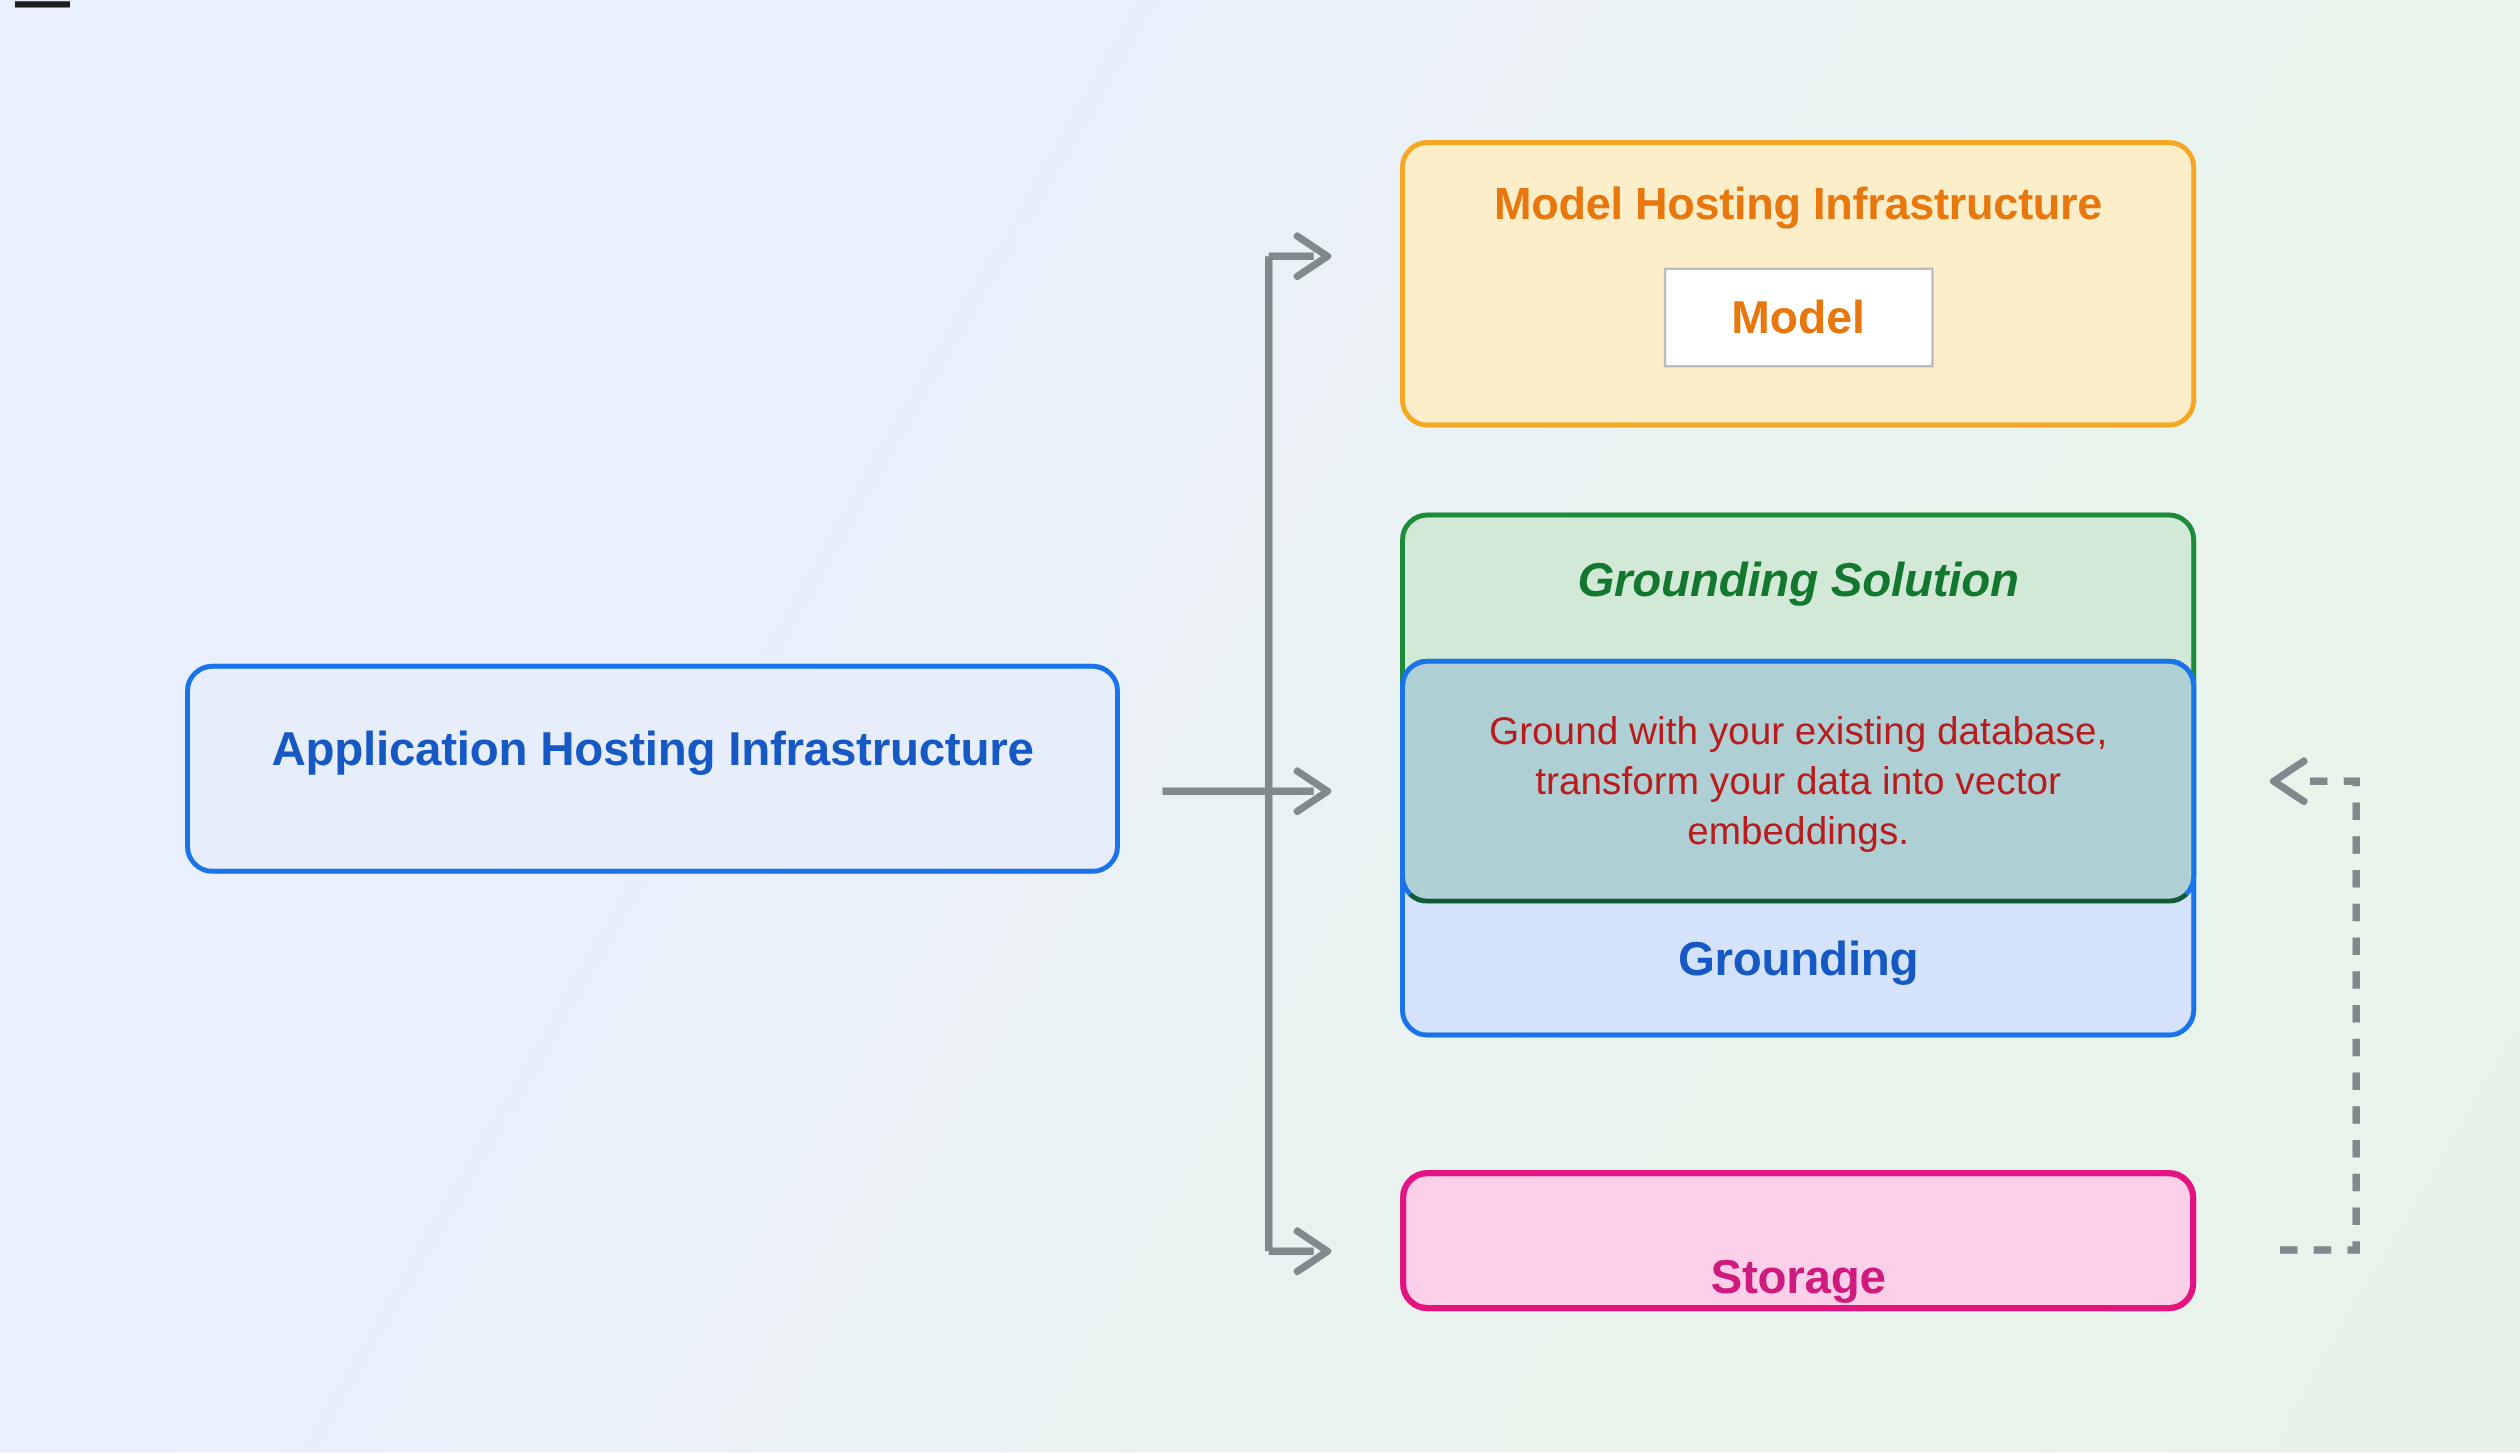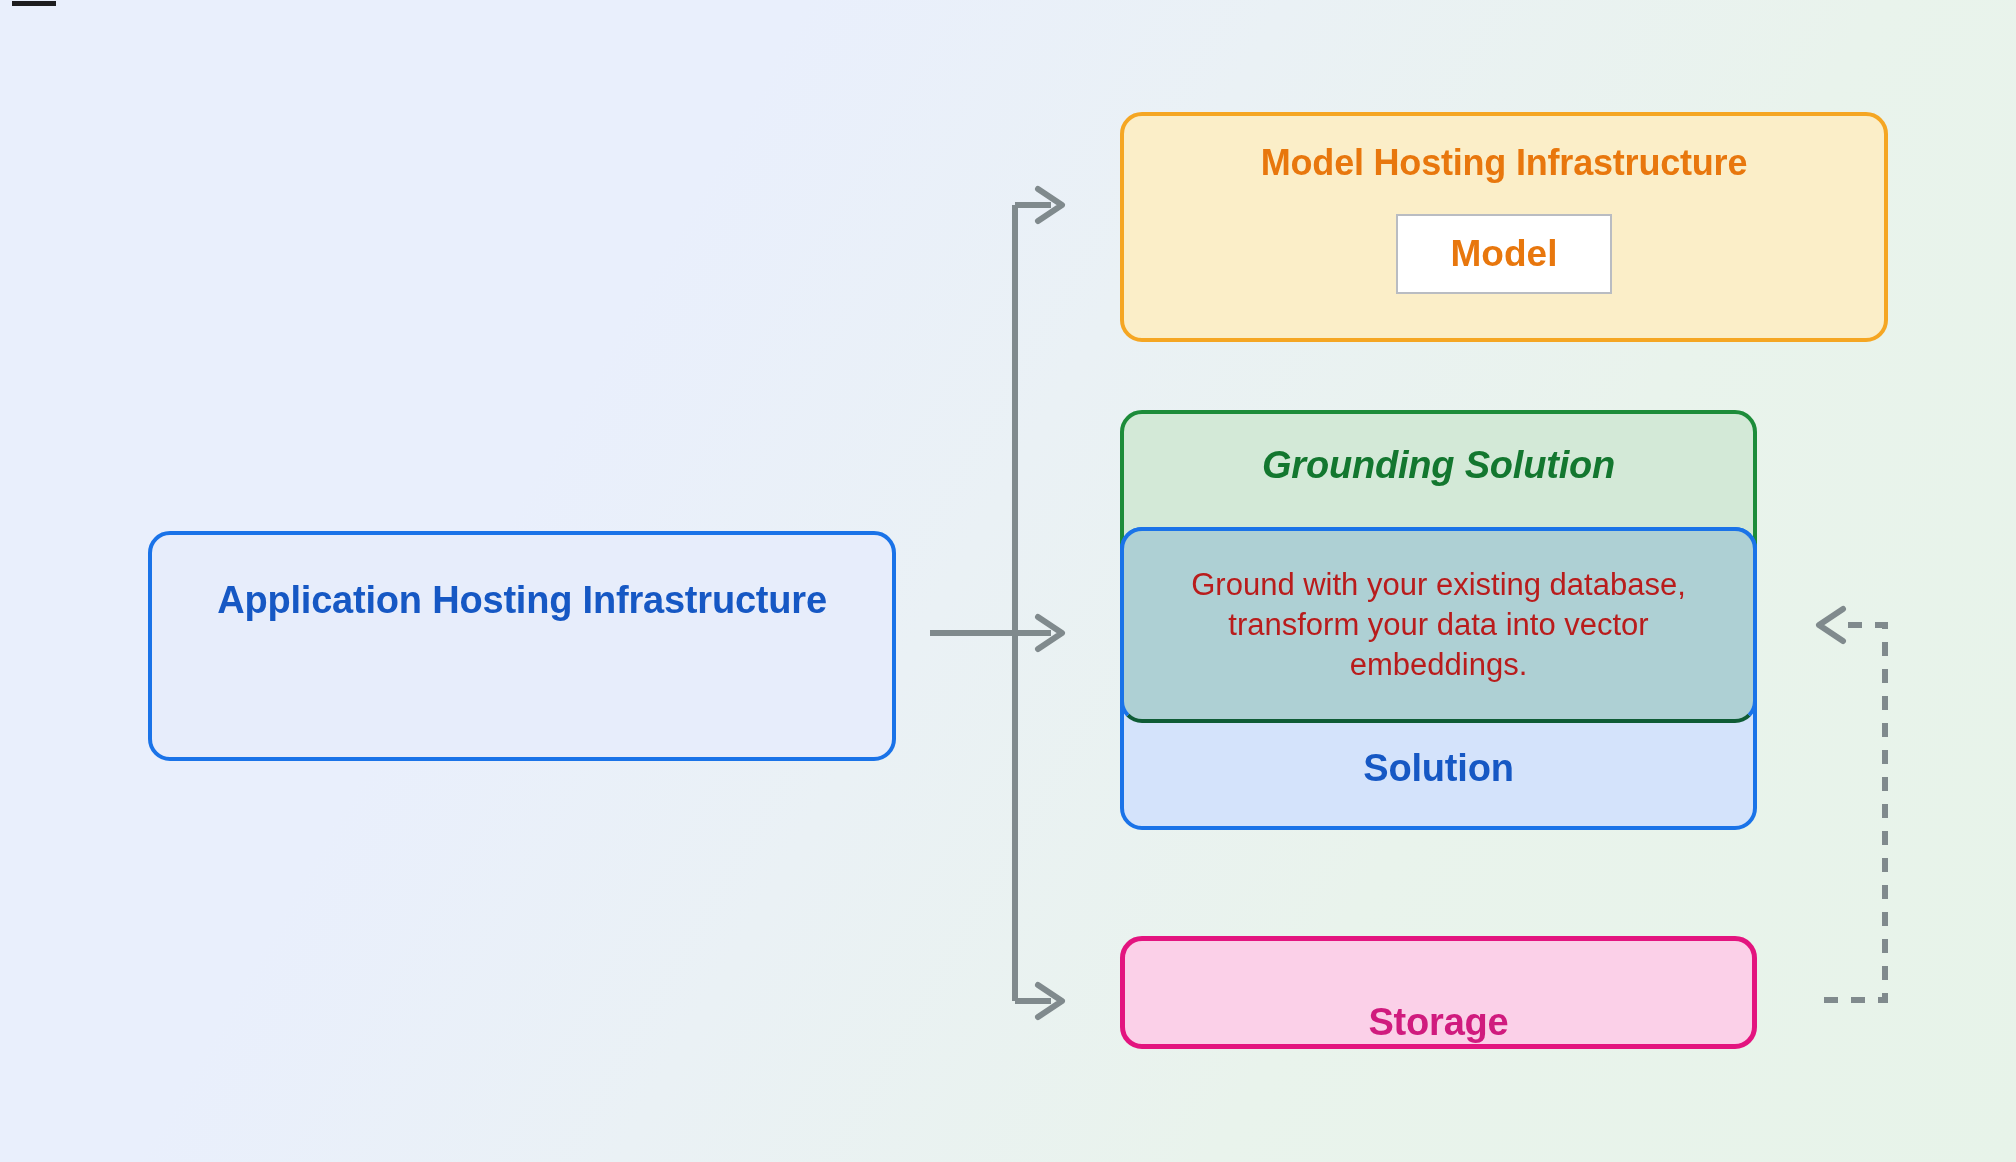--- a/index.html
+++ b/index.html
@@ -56,40 +56,40 @@
     display: flex;
     align-items: center;
     justify-content: center;
     font-weight: bold;
     white-space: nowrap;
   }
 
   
   #app-host {
     left: 148px;  top: 531px;
-    width: 748px; height: 230px;
+    width: 748px; height: 168px;
     background: #e7edfb;
     border: 4px solid #1a73e8;
   }
   #app-host .node-title {
     color: #1658c4;
     font-size: 38px;
     margin-top: 44px;
   }
   #app-chip {
     margin-top: 26px;
     width: 320px; height: 70px;
     color: #1658c4;
     font-size: 37px;
   }
 
   
   #model-host {
     left: 1120px; top: 112px;
-    width: 768px; height: 230px;
+    width: 637px; height: 230px;
     background: #fbeec8;
     border: 4px solid #f5a623;
   }
   #model-host .node-title {
     color: #e8770d;
     font-size: 36px;
     margin-top: 26px;
   }
   #model-chip {
     margin-top: 30px;
@@ -215,21 +215,21 @@
   <div class="node" id="model-host">
     <div class="node-title">Model Hosting Infrastructure</div>
     <div class="chip" id="model-chip">Model</div>
   </div>
 
   <div class="node" id="grounding">
     <div class="node-title">Grounding Solution</div>
   </div>
 
   <div class="node" id="database">
-    <div class="node-title">Solution</div>
+    <div class="node-title">Grounding</div>
   </div>
 
   <div id="ground-note">
     <div class="note-text">Ground with your existing database, transform your data into vector embeddings.</div>
   </div>
 
   <div class="node" id="storage">
     <div class="node-title">Storage</div>
   </div>
 

